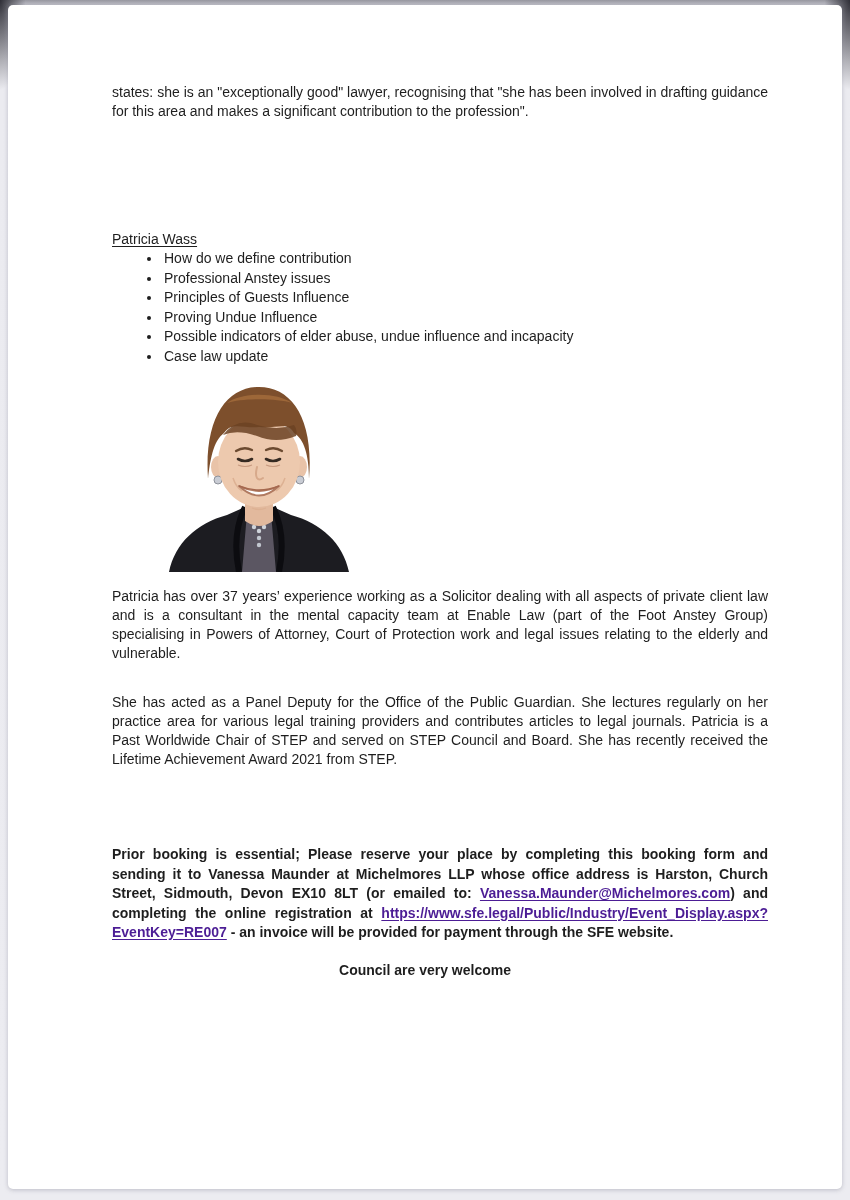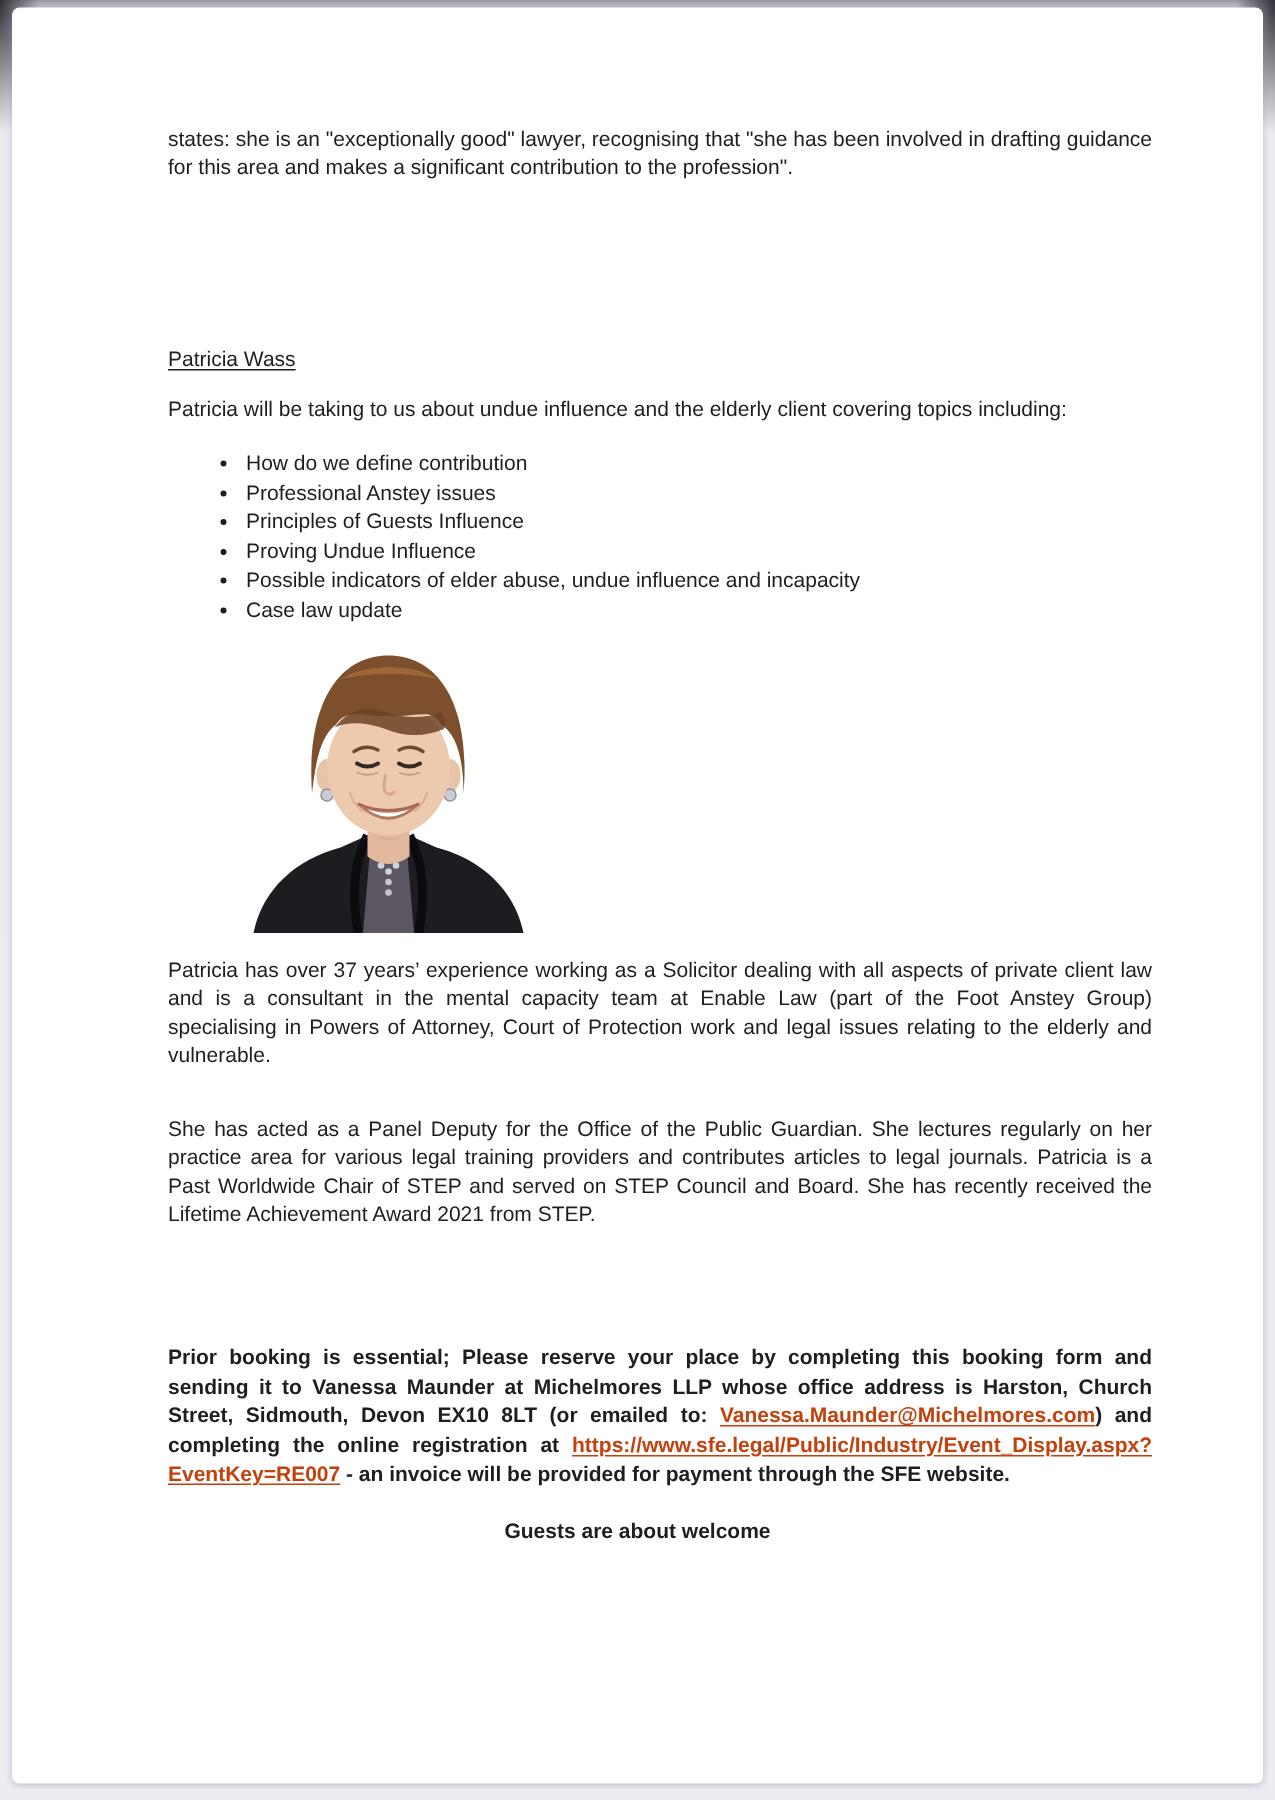--- a/index.html
+++ b/index.html
@@ -27,21 +27,20 @@
     padding: 78px 74px 0 104px;
     color: #1e1e1e;
     font-size: 14px;
     line-height: 19px;
   }
   .para { text-align: justify; }
   .opening { margin-bottom: 109px; }
   .speaker-heading {
     text-decoration: underline;
     text-underline-offset: 2px;
-    margin-bottom: 14px;
     font-weight: normal;
     font-size: 14px;
     line-height: 19px;
   }
   .topics-intro { margin-bottom: 17px; }
   ul.topics {
     margin: 0 0 9px 26px;
     padding-left: 24px;
     line-height: 19.5px;
   }
@@ -55,21 +54,21 @@
   .bio-1 { margin-bottom: 30px; }
   .bio-2 { margin-bottom: 76px; }
 
   .booking {
     font-weight: bold;
     text-align: justify;
     line-height: 19.5px;
     margin-bottom: 18px;
   }
   .booking a {
-    color: #c2410c;
+    color: #4c1d95;
     text-decoration: underline;
     text-underline-offset: 2px;
     font-weight: bold;
     cursor: pointer;
   }
   .closing {
     font-weight: bold;
     text-align: center;
     margin-right: 30px;
   }
@@ -79,21 +78,20 @@
 
 <div class="corner-shade left"></div>
 <div class="corner-shade right"></div>
 
 <div class="page">
 
   <p class="para opening">states: she is an "exceptionally good" lawyer, recognising that "she has been involved in drafting guidance for this area and makes a significant contribution to the profession".</p>
 
   <h2 class="speaker-heading">Patricia Wass</h2>
 
-  <p class="para topics-intro">Patricia will be taking to us about undue influence and the elderly client covering topics including:</p>
 
   <ul class="topics">
     <li>How do we define contribution</li>
     <li>Professional Anstey issues</li>
     <li>Principles of Guests Influence</li>
     <li>Proving Undue Influence</li>
     <li>Possible indicators of elder abuse, undue influence and incapacity</li>
     <li>Case law update</li>
   </ul>
 
@@ -146,15 +144,15 @@
 
     <path d="M95 133 Q102 136 109 133" stroke="#ddb193" stroke-width="1.3" fill="none"></path>
   </svg>
 
   <p class="para bio-1">Patricia has over 37 years’ experience working as a Solicitor dealing with all aspects of private client law and is a consultant in the mental capacity team at Enable Law (part of the Foot Anstey Group) specialising in Powers of Attorney, Court of Protection work and legal issues relating to the elderly and vulnerable.</p>
 
   <p class="para bio-2">She has acted as a Panel Deputy for the Office of the Public Guardian. She lectures regularly on her practice area for various legal training providers and contributes articles to legal journals. Patricia is a Past Worldwide Chair of STEP and served on STEP Council and Board. She has recently received the Lifetime Achievement Award 2021 from STEP.</p>
 
   <p class="booking"><span>Prior booking is essential; Please reserve your place by completing this booking form and sending it to Vanessa Maunder at Michelmores LLP whose office address is Harston, Church Street, Sidmouth, Devon EX10 8LT (or emailed to: </span><a>Vanessa.Maunder@Michelmores.com</a><span>) and completing the online registration at </span><a>https://www.sfe.legal/Public/Industry/Event_Display.aspx?EventKey=RE007</a><span> - an invoice will be provided for payment through the SFE website.</span></p>
 
-  <p class="closing">Guests are about welcome</p>
+  <p class="closing">Council are very welcome</p>
 
 </div>
 
 </body></html>

